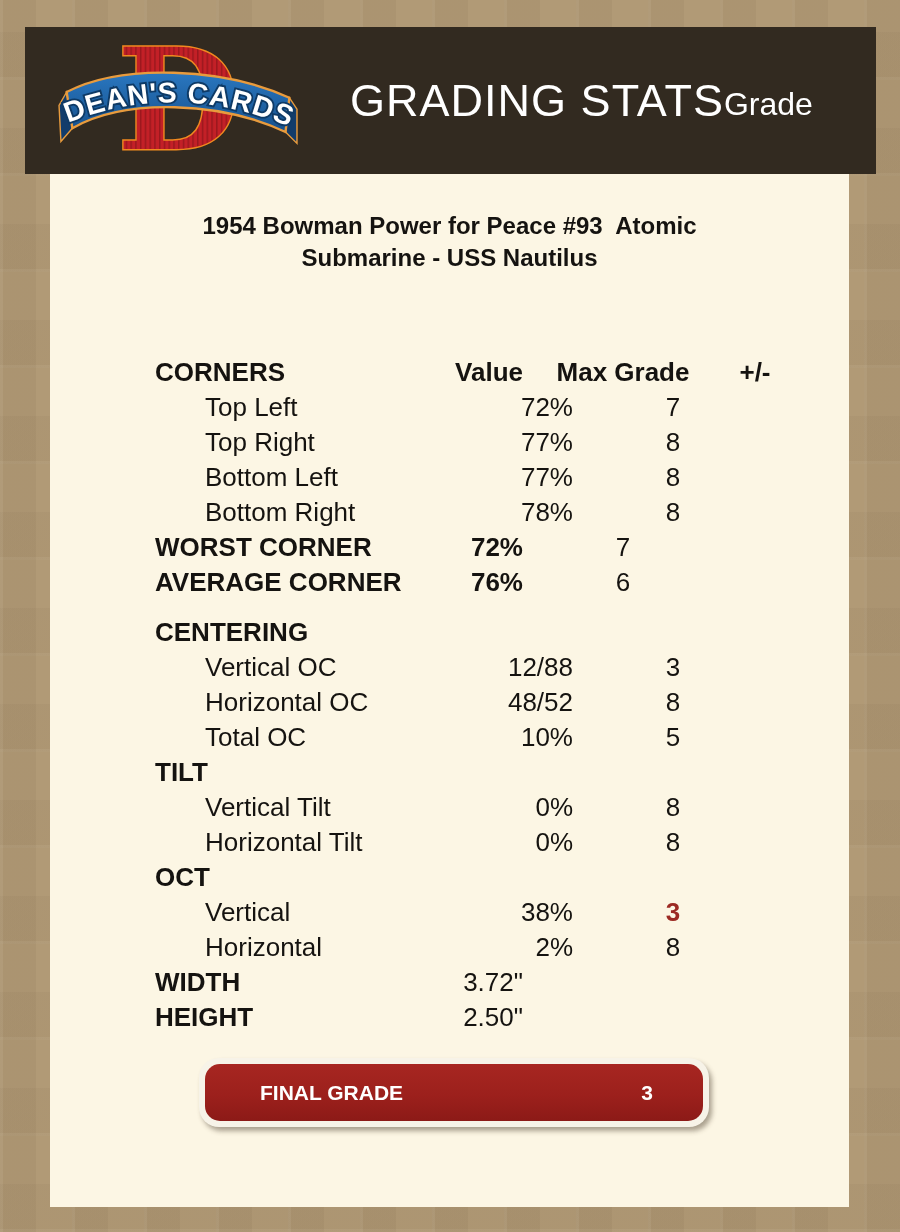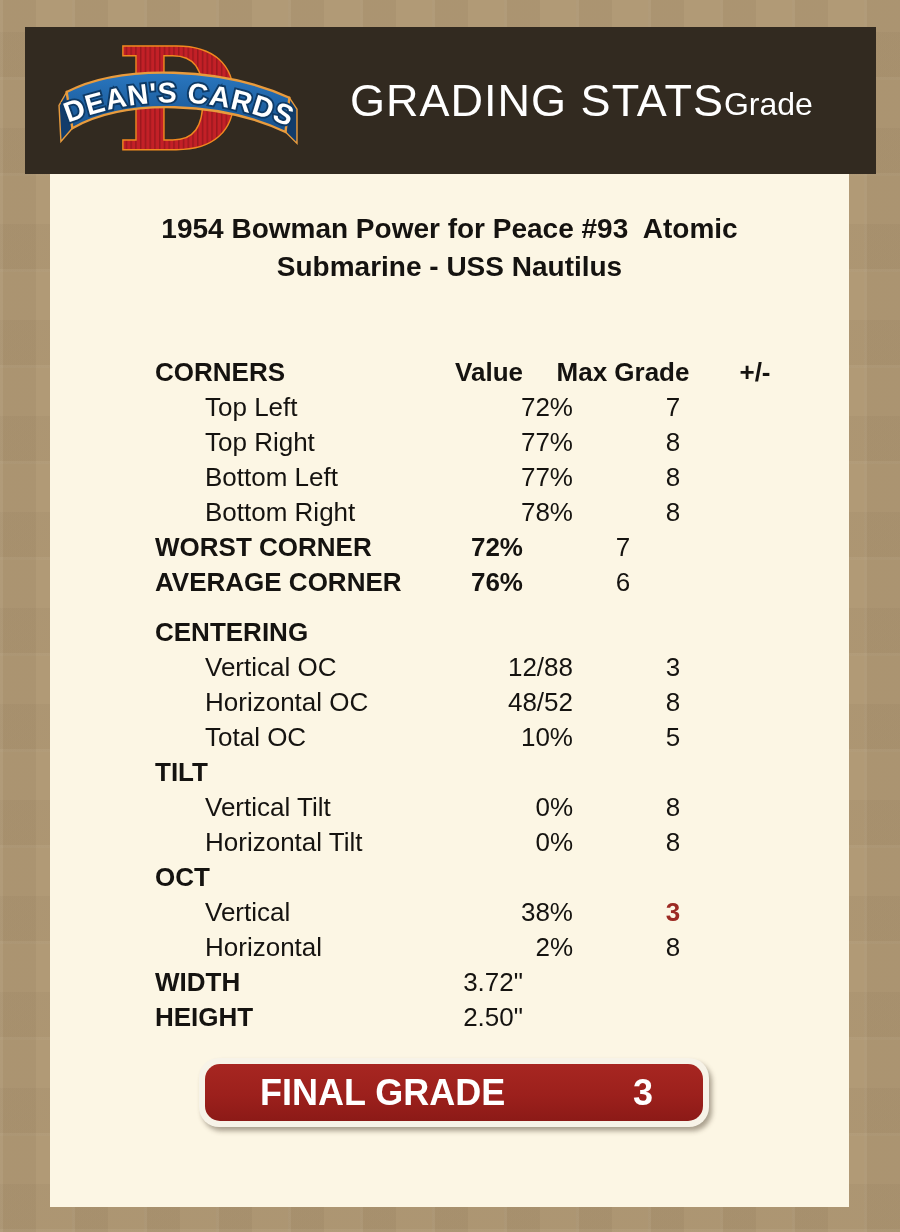--- a/index.html
+++ b/index.html
@@ -29,21 +29,21 @@
     color:#ffffff;text-align:center;
   }
   .header-title{font-size:45px;font-weight:400;letter-spacing:1px;line-height:1.1;}
   .header-subtitle{font-size:32px;font-weight:400;margin-top:8px;}
   .panel{
     position:absolute;left:50px;top:174px;width:799px;height:1033px;
     background:#fcf6e4;color:#151310;
   }
   .card-title{
     position:absolute;top:36px;left:0;width:100%;
-    text-align:center;font-weight:700;font-size:28px;line-height:1.35;
+    text-align:center;font-weight:700;font-size:24px;line-height:1.35;
     white-space:pre-wrap;
   }
   .card-title-inner{display:inline-block;max-width:610px;}
   .card-serial{
     position:absolute;top:108px;left:0;width:100%;
     text-align:center;font-size:25px;font-weight:400;
   }
   .grading-table{position:absolute;left:0;top:181px;width:100%;}
   .t-row{
     display:flex;align-items:flex-start;height:35px;
@@ -61,21 +61,21 @@
   .final-grade-wrap{
     position:absolute;left:149px;top:884px;width:498px;height:57px;
     background:#f7f3e8;border-radius:20px;padding:6px;
     box-shadow:3px 4px 5px rgba(70,58,40,0.45);
   }
   .final-grade-btn{
     width:100%;height:100%;border-radius:15px;border:none;cursor:pointer;
     background:linear-gradient(#a72621 0%, #9c201c 55%, #8c1a17 100%);
     display:flex;align-items:center;justify-content:space-between;
     padding:0 50px 0 55px;box-sizing:border-box;
-    color:#ffffff;font-weight:700;font-size:36px;
+    color:#ffffff;font-weight:700;font-size:21px;
     font-family:"Liberation Sans","DejaVu Sans",sans-serif;
   }
 </style>
 </head>
 <body>
 
 <div class="bg-collage"></div>
 
 <div class="header-bar">
   <div class="logo">

